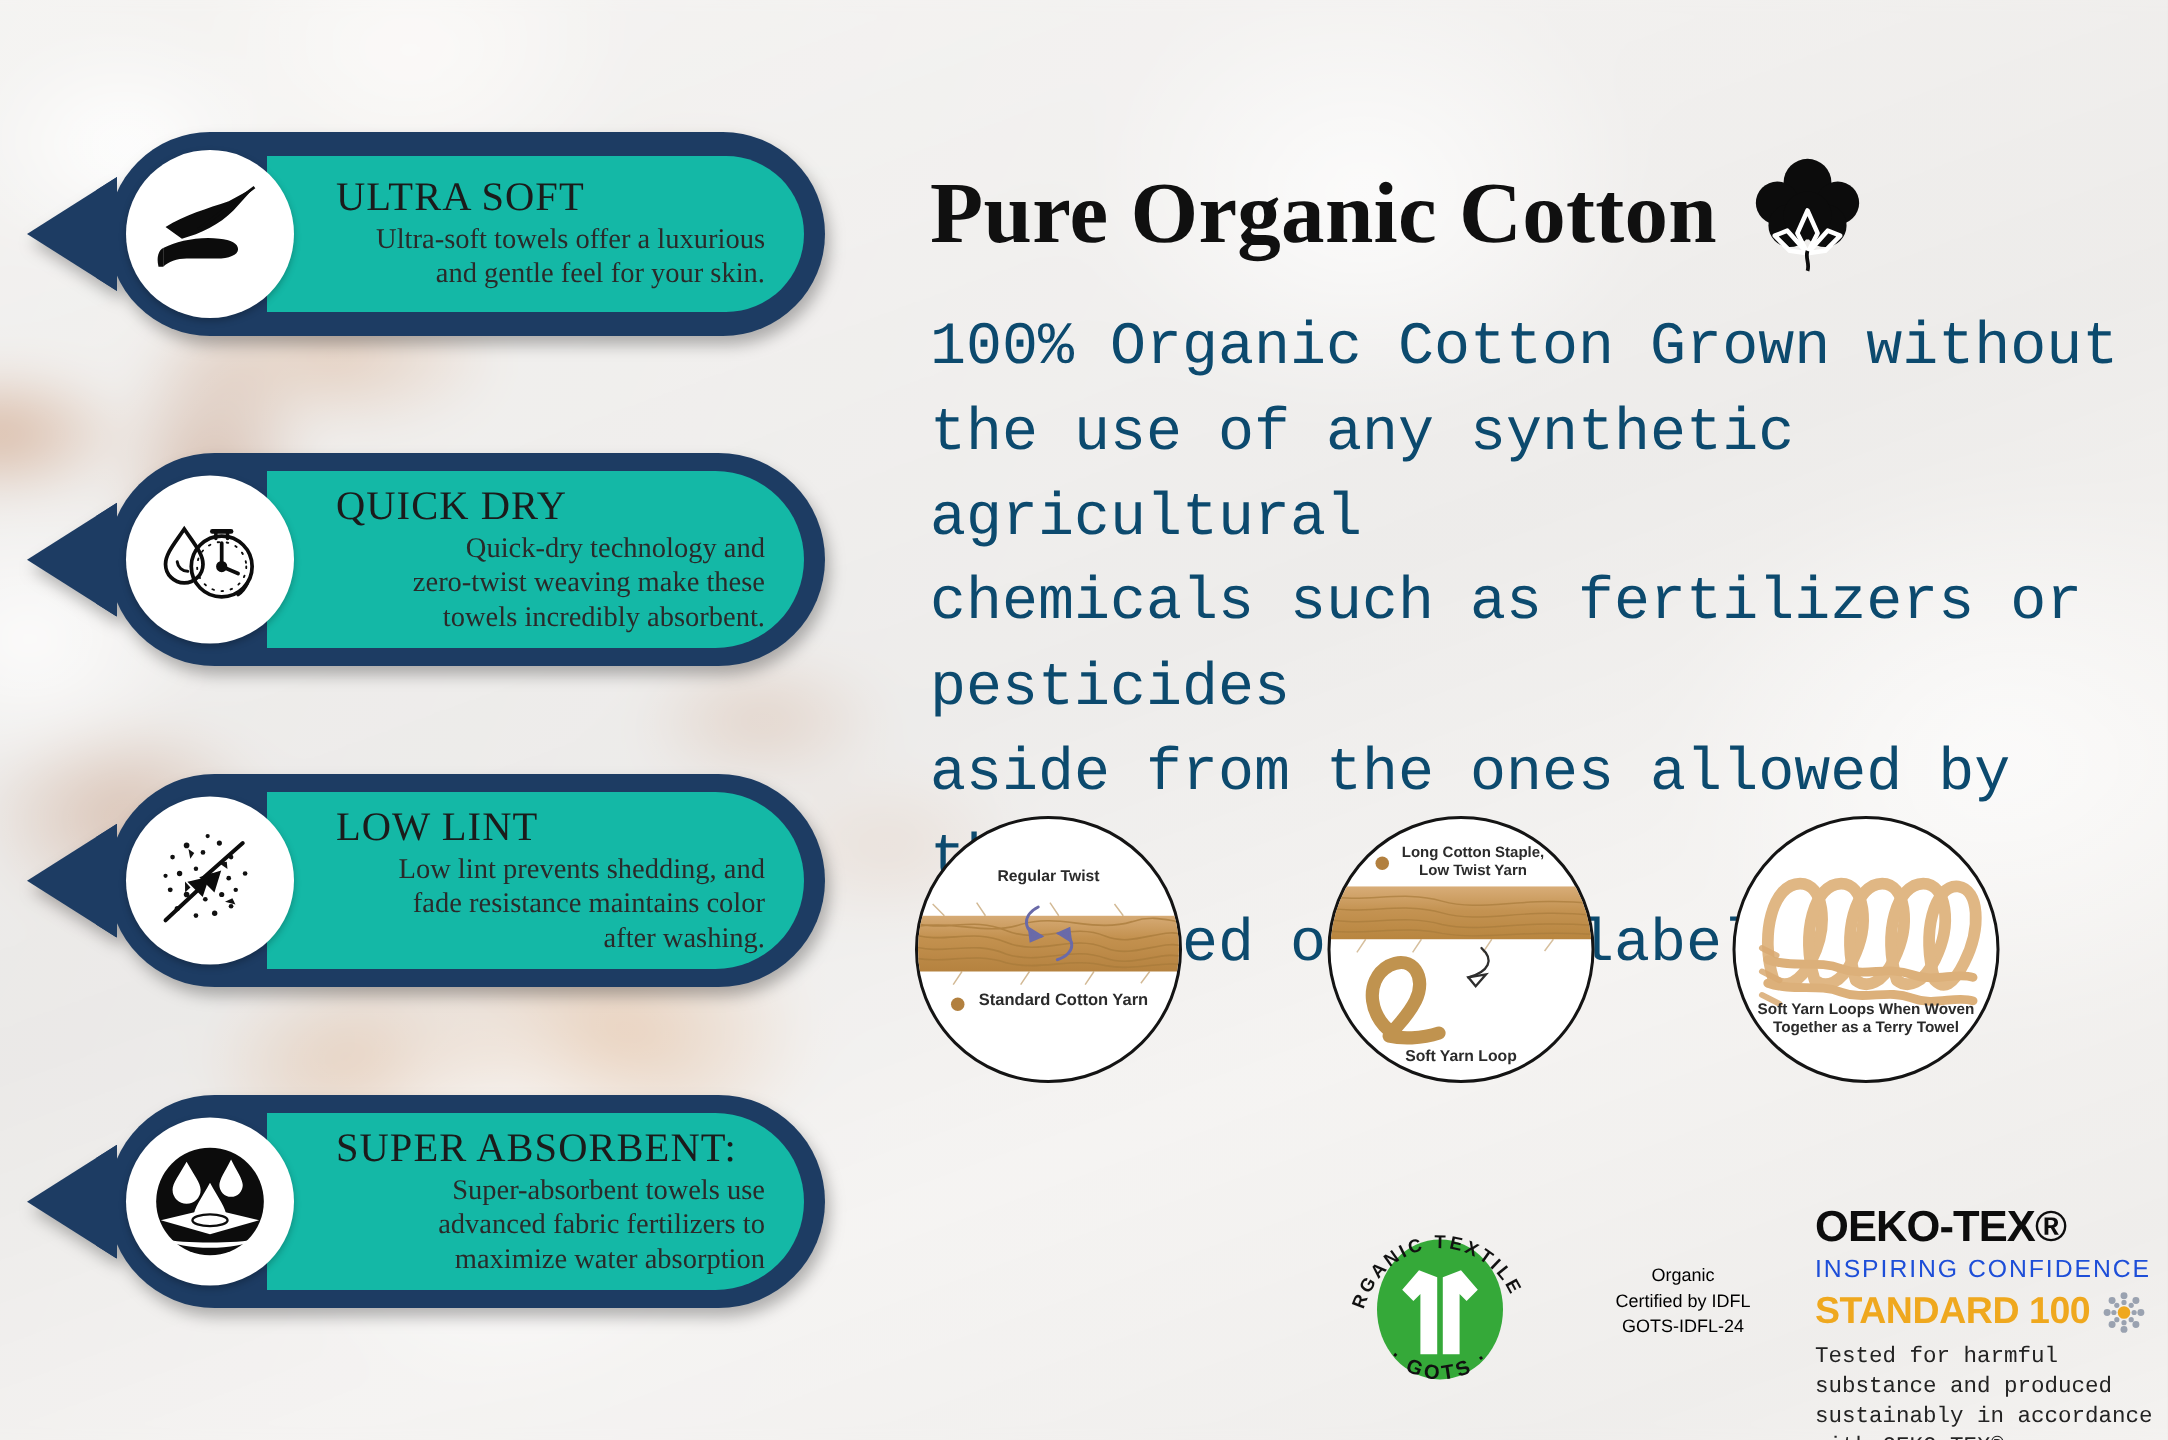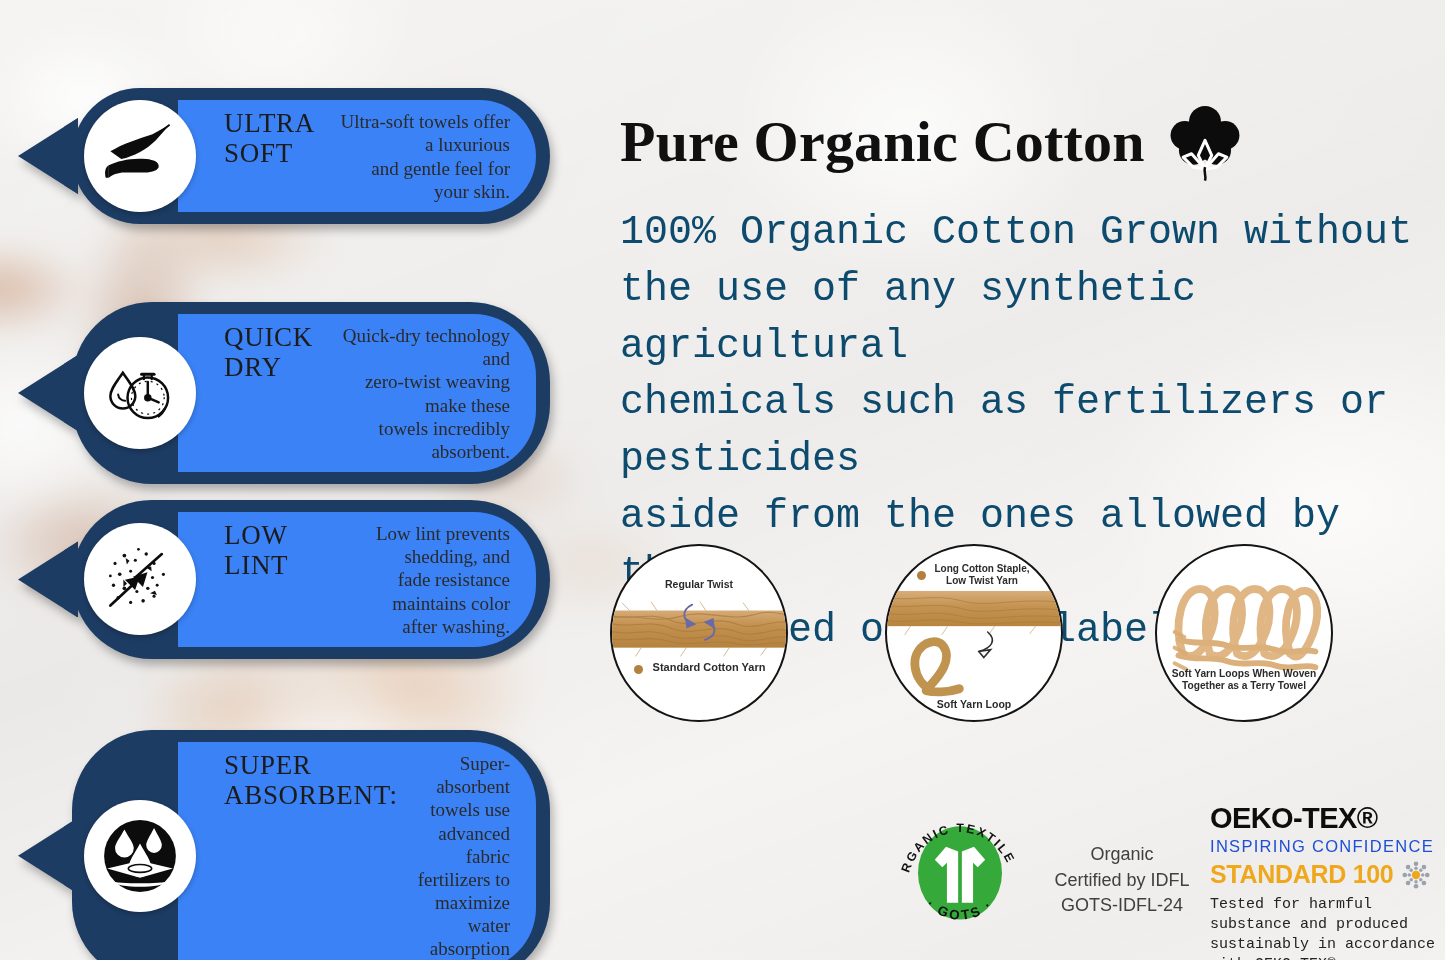--- a/index.html
+++ b/index.html
@@ -95,25 +95,25 @@
     background: #ffffff;
     display: flex; align-items: center; justify-content: center;
     box-shadow: 0 2px 5px rgba(0,0,0,.25);
   }
   .icon-circle svg { width: 78px; height: 78px; display: block; }
 
   .card-text {
     position: relative;
     margin-left: -18px;
     padding: 9px 26px 9px 46px;
-    background: #3b82f6;
+    background: #14b8a6;
     border-radius: 0 62px 62px 0;
     flex: 1 1 auto;
     min-height: 104px;
-    display: flex; flex-direction: row; justify-content: center;
+    display: flex; flex-direction: column; justify-content: center;
   }
   .card-title {
     font-family: "Liberation Serif", serif;
     font-size: 27px;
     letter-spacing: .7px;
     color: #1b1b1b;
     line-height: 1.1;
     font-weight: 400;
   }
   .card-desc {
@@ -185,23 +185,23 @@
 
   
   .certs { position: absolute; left: 0; top: 790px; width: 845px; height: 165px; }
 
   .gots { position: absolute; left: 290px; top: 8px; width: 140px; height: 148px; }
   .gots svg { width: 140px; height: 148px; display: block; }
 
   .gots-text {
     position: absolute; left: 442px; top: 52px;
     font-family: "Liberation Sans", sans-serif;
-    font-size: 18px;
+    font-size: 12px;
     line-height: 1.42;
-    color: #404040;
+    color: #000000;
     text-align: center;
     white-space: pre-line;
     width: 160px;
   }
 
   .oeko { position: absolute; left: 610px; top: 14px; width: 228px; }
   .oeko-title {
     font-family: "Liberation Sans", sans-serif;
     font-weight: bold;
     font-size: 29px;
@@ -292,21 +292,21 @@
         </div>
         <div class="card-text">
           <div class="card-title">QUICK DRY</div>
           <div class="card-desc">Quick-dry technology and
 zero-twist weaving make these
 towels incredibly absorbent.</div>
         </div>
       </div>
     </div>
 
-    <div class="feature-card" style="top:500px;">
+    <div class="feature-card" style="top:516px;">
       <div class="card-shell">
         <span class="card-point"></span>
         <div class="icon-circle">
           <svg viewBox="0 0 100 100" aria-hidden="true">
             <g fill="#111">
               <circle cx="18" cy="30" r="2"></circle>
                 <circle cx="30" cy="20" r="2.4"></circle>
                 <circle cx="44" cy="26" r="2"></circle>
               <circle cx="58" cy="18" r="2.2"></circle>
                 <circle cx="68" cy="30" r="2"></circle>

